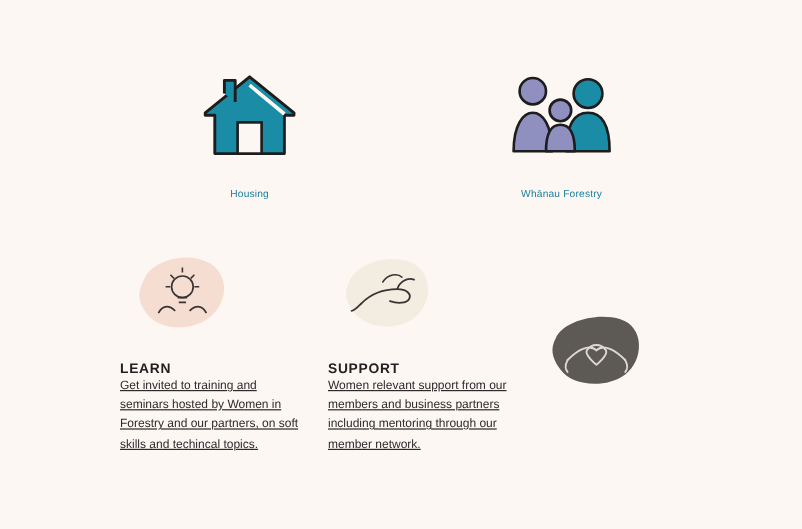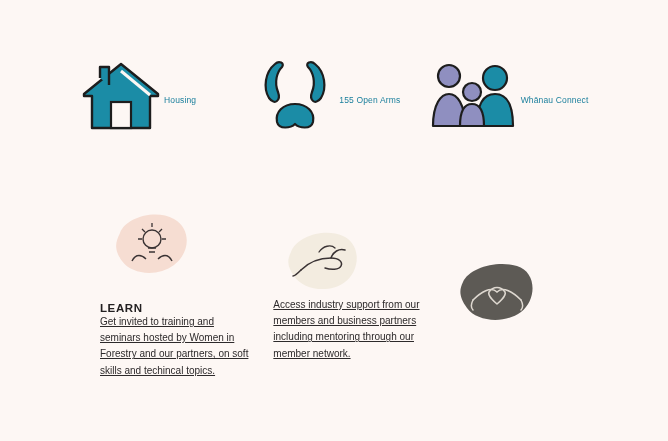--- a/index.html
+++ b/index.html
@@ -19,21 +19,21 @@
   .services-row {
     display: flex;
     position: absolute;
     top: 44px;
     left: 78px;
     width: 520px;
   }
   .service {
     flex: 1;
     display: flex;
-    flex-direction: row;
+    flex-direction: column;
     align-items: center;
   }
   .service-art {
     height: 92px;
     display: flex;
     align-items: flex-end;
     justify-content: center;
   }
   .service-label {
     margin-top: 20px;
@@ -90,43 +90,33 @@
         <path d="M43 6 L80 36 L80 38 L72 38 L72 70 L14 70 L14 38 L6 38 L6 36 Z" fill="#1b8ca6" stroke="#1d1d1d" stroke-width="2.4" stroke-linejoin="round"></path>
         <path d="M43 13 L72 37" fill="none" stroke="#fdf7f4" stroke-width="3"></path>
         <rect x="33" y="44" width="20" height="26" fill="#fdf7f4" stroke="#1d1d1d" stroke-width="2.2"></rect>
         <path d="M22 20 L22 9 L31 9 L31 27" fill="#1b8ca6" stroke="#1d1d1d" stroke-width="2.4" stroke-linejoin="round"></path>
       </svg>
     </div>
     <div class="service-label">Housing</div>
   </div>
 
 
-  <div class="service">
-    <div class="service-art">
-      <svg width="88" height="82" viewBox="0 0 88 82">
-        <path d="M24 10 C14 18 12 34 18 44 C24 52 30 46 27 38 C23 28 26 18 31 13 C34 9 28 6 24 10 Z" fill="#1b8ca6" stroke="#1d1d1d" stroke-width="2.2" stroke-linejoin="round"></path>
-        <path d="M64 10 C74 18 76 34 70 44 C64 52 58 46 61 38 C65 28 62 18 57 13 C54 9 60 6 64 10 Z" fill="#1b8ca6" stroke="#1d1d1d" stroke-width="2.2" stroke-linejoin="round"></path>
-        <path d="M44 50 C32 50 24 58 26 68 C28 76 40 74 44 70 C48 74 60 76 62 68 C64 58 56 50 44 50 Z" fill="#1b8ca6" stroke="#1d1d1d" stroke-width="2.2" stroke-linejoin="round"></path>
-      </svg>
-    </div>
-    <div class="service-label">155 Open Arms</div>
-  </div>
 
   <div class="service">
     <div class="service-art">
       <svg width="96" height="82" viewBox="0 0 96 82">
         <circle cx="24" cy="22" r="11" fill="#8f8fc0" stroke="#1d1d1d" stroke-width="2.2"></circle>
         <path d="M8 72 C8 50 16 40 24 40 C32 40 40 50 40 72 Z" fill="#8f8fc0" stroke="#1d1d1d" stroke-width="2.2" stroke-linejoin="round"></path>
         <circle cx="70" cy="24" r="12" fill="#1b8ca6" stroke="#1d1d1d" stroke-width="2.2"></circle>
         <path d="M52 72 C52 48 60 40 70 40 C80 40 88 48 88 72 Z" fill="#1b8ca6" stroke="#1d1d1d" stroke-width="2.2" stroke-linejoin="round"></path>
         <circle cx="47" cy="38" r="9" fill="#8f8fc0" stroke="#1d1d1d" stroke-width="2.2"></circle>
         <path d="M35 72 C35 56 40 50 47 50 C54 50 59 56 59 72 Z" fill="#8f8fc0" stroke="#1d1d1d" stroke-width="2.2" stroke-linejoin="round"></path>
       </svg>
     </div>
-    <div class="service-label">Whānau Connect</div>
+    <div class="service-label">Whānau Forestry</div>
   </div>
 
 </div>
 
 <div class="features-row">
 
   <div class="feature">
     <div class="feature-art">
       <svg width="96" height="70" viewBox="0 0 96 70">
         <path d="M18 24 C24 8 54 0 72 10 C90 20 88 44 72 56 C56 68 30 66 20 52 C12 41 13 34 18 24 Z" fill="#f6ddd2"></path>
@@ -144,21 +134,22 @@
   <div class="feature">
     <div class="feature-art">
       <svg width="96" height="70" viewBox="0 0 96 70">
         <path d="M16 26 C22 10 50 2 68 10 C86 18 86 44 70 56 C54 68 28 64 19 50 C12 40 12 34 16 26 Z" fill="#f3ece0"></path>
         <path d="M26 44 C34 36 44 32 56 32 C64 32 68 36 66 40 C64 44 56 44 50 42" fill="none" stroke="#3a3334" stroke-width="1.5" stroke-linecap="round"></path>
         <path d="M56 32 C58 26 64 22 70 24" fill="none" stroke="#3a3334" stroke-width="1.5" stroke-linecap="round"></path>
         <path d="M26 44 C22 48 20 50 18 50" fill="none" stroke="#3a3334" stroke-width="1.5" stroke-linecap="round"></path>
         <path d="M44 26 C48 20 56 18 60 22" fill="none" stroke="#3a3334" stroke-width="1.3" stroke-linecap="round"></path>
       </svg>
     </div>
-    <div class="feature-body">Access industry support from our members and business partners including mentoring through our member network.</div>
+    <div class="feature-title">SUPPORT</div>
+    <div class="feature-body">Women relevant support from our members and business partners including mentoring through our member network.</div>
   </div>
 
   <div class="feature">
     <div class="feature-art">
       <svg width="96" height="70" viewBox="0 0 96 70">
         <path d="M14 24 C20 10 48 2 68 8 C88 14 88 42 72 54 C56 66 28 64 18 50 C10 39 10 32 14 24 Z" fill="#5d5a55"></path>
         <path d="M24 42 C32 34 42 28 48 34 C54 28 64 34 72 42" fill="none" stroke="#ded8d0" stroke-width="1.6" stroke-linecap="round"></path>
         <path d="M40 34 C44 28 52 28 56 34 C58 38 48 46 48 46 C48 46 38 38 40 34 Z" fill="none" stroke="#ded8d0" stroke-width="1.6" stroke-linejoin="round"></path>
         <path d="M24 42 C22 46 22 50 24 52 M72 42 C74 46 74 50 72 52" fill="none" stroke="#ded8d0" stroke-width="1.5" stroke-linecap="round"></path>
       </svg>

